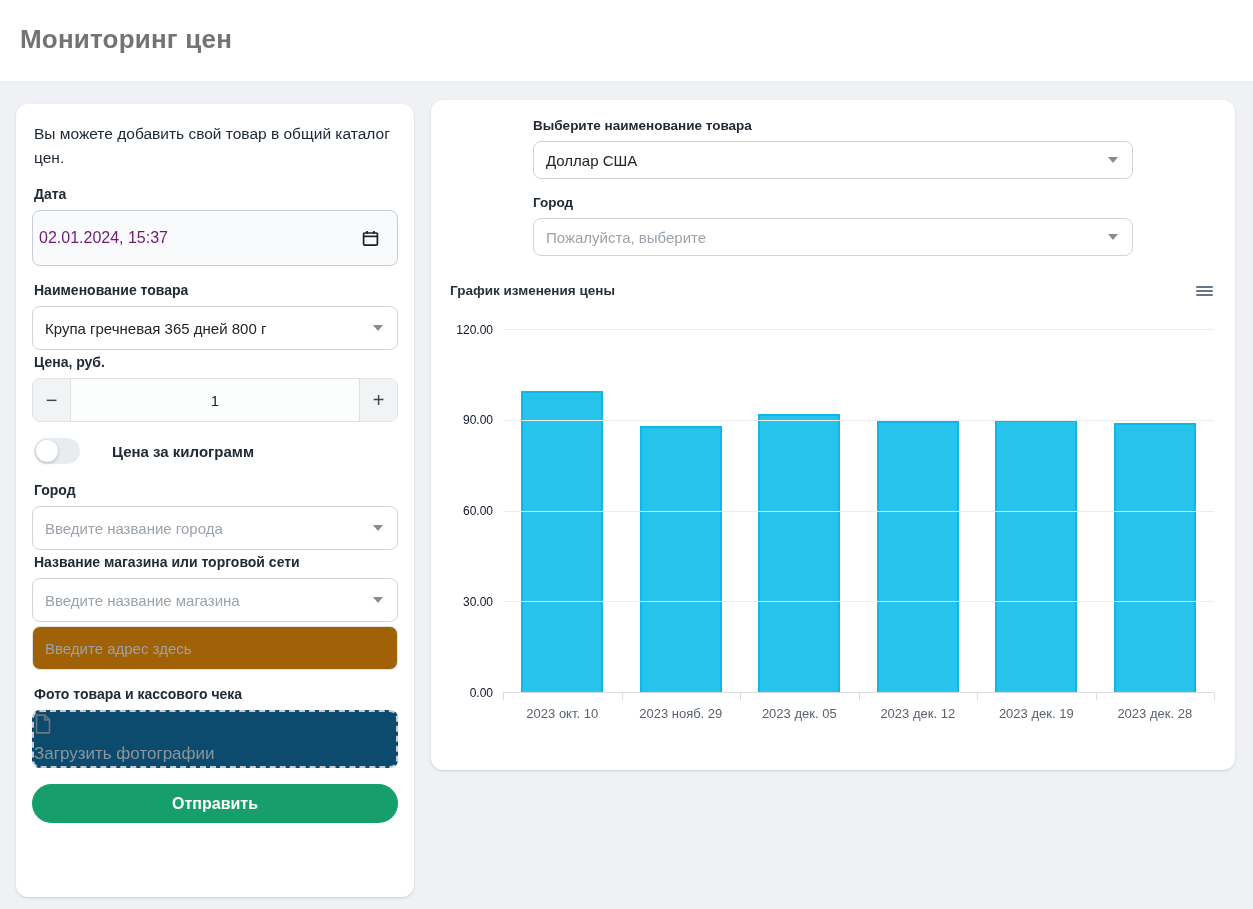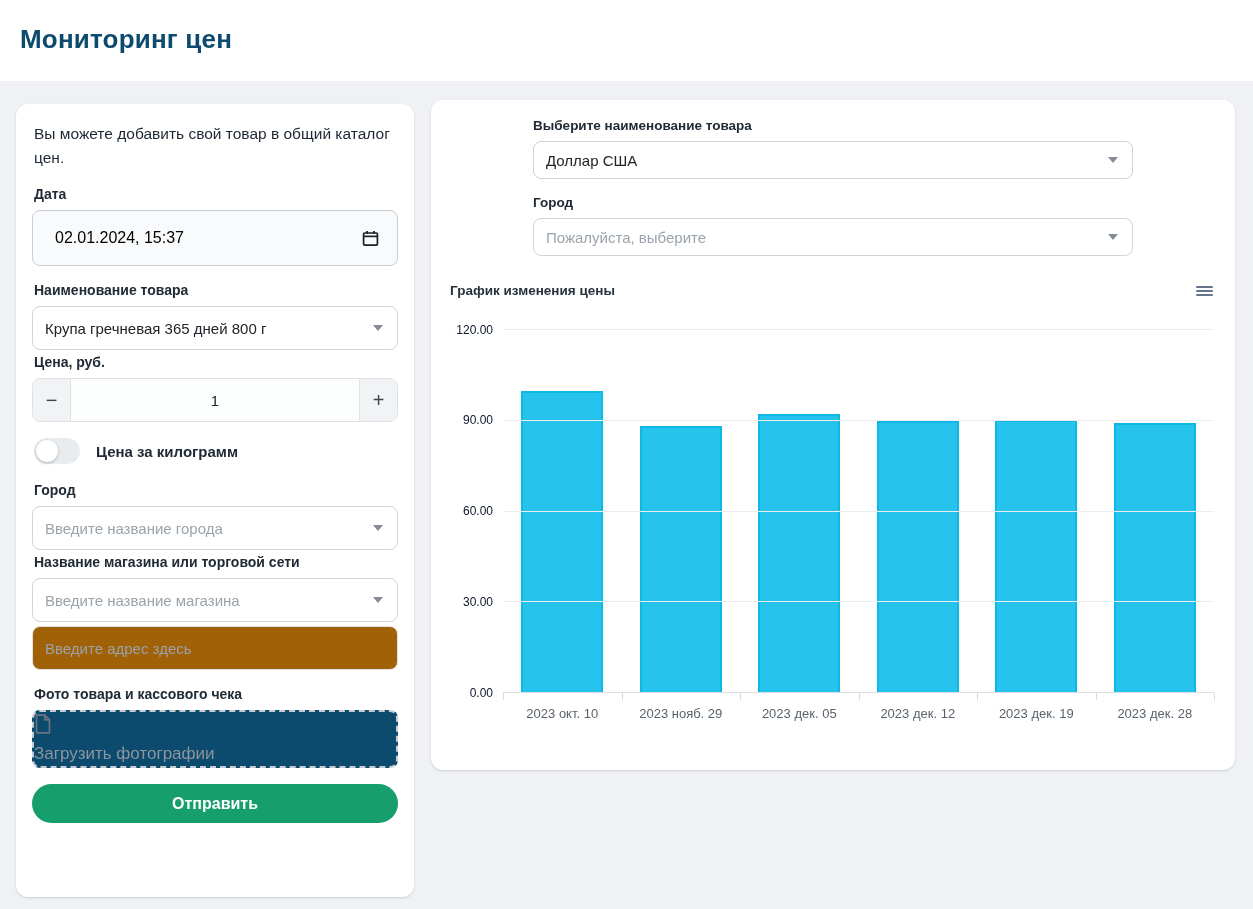--- a/index.html
+++ b/index.html
@@ -3,53 +3,53 @@
 <meta charset="utf-8">
 <style>
   * { margin:0; padding:0; box-sizing:border-box; }
   html,body { width:1253px; height:909px; }
   body {
     font-family:"Liberation Sans","DejaVu Sans",sans-serif;
     background:#eff1f4; color:#212835; overflow:hidden; position:relative;
   }
   
   .header { position:absolute; left:0; top:0; width:1253px; height:81px; background:#ffffff; }
-  .header h1 { position:absolute; left:20px; top:24px; font-size:26px; font-weight:bold; color:#0c4a6e; letter-spacing:.2px; }
+  .header h1 { position:absolute; left:20px; top:24px; font-size:26px; font-weight:bold; color:#737373; letter-spacing:.2px; }
 
   
   .card { background:#fff; border-radius:12px; box-shadow:0 1px 3px rgba(25,35,50,.10), 0 1px 2px rgba(25,35,50,.06); position:absolute; }
   .form-card  { left:16px;  top:104px; width:398px; height:793px; padding:16px 16px 24px; }
   .panel-card { left:431px; top:100px; width:804px; height:670px; }
 
   
   .intro { font-size:15.5px; line-height:1.55; color:#1d2733; margin:2px 2px 16px; }
   .f-label { display:block; font-size:14px; font-weight:bold; color:#212b36; margin:0 2px 8px; }
   .date-input {
     display:flex; align-items:center; justify-content:space-between;
-    width:100%; height:56px; padding:0 18px 0 22px;
+    width:100%; height:56px; padding:0 18px 0 6px;
     background:#f9fafb; border:1px solid #c7cdd3; border-radius:8px;
-    font-size:16px; color:#000000; margin-bottom:16px; cursor:text;
+    font-size:16px; color:#701a75; margin-bottom:16px; cursor:text;
   }
   .select {
     display:flex; align-items:center; justify-content:space-between;
     width:100%; height:44px; padding:0 14px 0 12px;
     background:#fff; border:1px solid #ced4da; border-radius:8px;
     font-size:15px; color:#212529; margin-bottom:4px; cursor:pointer;
   }
   .select .ph { color:#9aa3ab; }
   .caret { width:0; height:0; border-left:5px solid transparent; border-right:5px solid transparent; border-top:6px solid #848d95; flex:none; margin-left:8px; }
   .stepper { display:flex; width:100%; height:44px; border:1px solid #dee2e6; border-radius:8px; overflow:hidden; margin-bottom:16px; background:#fcfdfd; }
   .stepper button {
     width:38px; flex:none; background:#f1f3f5; border:none; font-size:20px; color:#3c4650;
     cursor:pointer; font-family:inherit;
   }
   .stepper .minus { border-right:1px solid #dee2e6; }
   .stepper .plus  { border-left:1px solid #dee2e6; }
   .stepper .value { flex:1; display:flex; align-items:center; justify-content:center; font-size:15px; color:#212529; background:#fcfdfd; }
-  .toggle-row { display:flex; align-items:center; gap:16px; margin:2px 2px 18px; }
+  .toggle-row { display:flex; align-items:center; gap:32px; margin:2px 2px 18px; }
   .switch { width:46px; height:26px; border-radius:13px; background:#e9ecef; position:relative; cursor:pointer; flex:none; }
   .switch .knob { position:absolute; left:2px; top:2px; width:22px; height:22px; border-radius:50%; background:#fff; box-shadow:0 1px 3px rgba(0,0,0,.25); }
   .toggle-label { font-size:15px; font-weight:bold; color:#212b36; }
   .text-input {
     width:100%; height:44px; padding:0 12px; font-family:inherit;
     background:#a16207; border:1px solid #dde2e6; border-radius:8px;
     font-size:15px; color:#212529; margin-bottom:16px;
   }
   .text-input::placeholder { color:#9aa3ab; }
   .upload-box {

